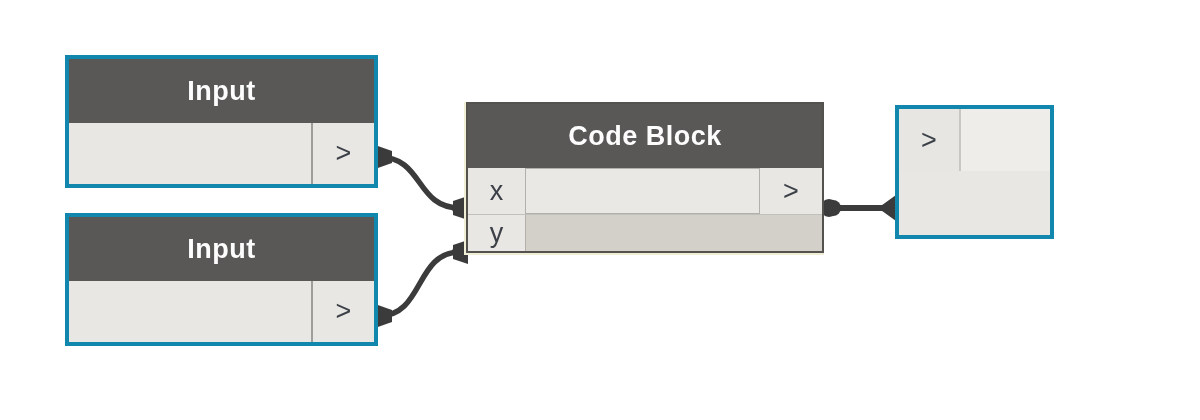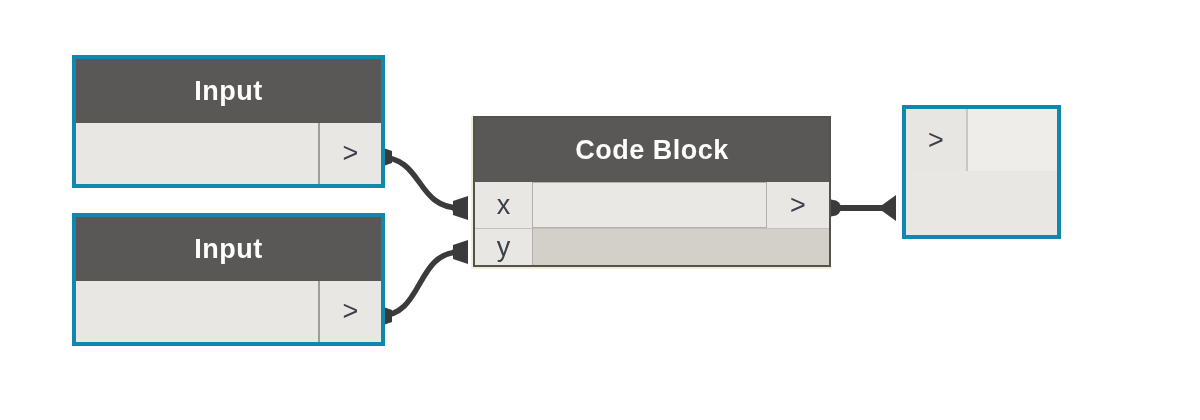--- a/index.html
+++ b/index.html
@@ -16,21 +16,20 @@
   .wire-layer {
     position:absolute; left:0; top:0;
     width:1200px; height:420px;
     z-index:1;
   }
 
   .node {
     position:absolute;
     z-index:2;
     background:#e9e7e3;
-    margin-left:7px;
   }
   .node.selected { border:4px solid #1287ae; }
 
   .node-header {
     background:#595856;
     color:#fdfdfd;
     font-weight:700;
     font-size:27px;
     display:flex; align-items:center; justify-content:center;
     letter-spacing:0.5px;
@@ -49,21 +48,21 @@
   .input-node .node-body { display:flex; height:61px; background:#e9e7e3; }
   .input-node .value-cell { flex:1; background:#e9e7e3; }
   .input-node .out-cell {
     width:63px; border-left:2px solid #9f9d99;
     display:flex; align-items:center; justify-content:center;
     background:#e9e7e3;
   }
 
   
   .code-block-node {
-    left:466px; top:116px; width:358px; height:151px;
+    left:466px; top:102px; width:358px; height:151px;
     border:2px solid #53524e;
     box-shadow:-2px 0 0 #f0eed4, 0 2px 0 #f0eed4, -2px 2px 0 #f0eed4;
     background:#6d28d9;
   }
   .code-block-node .node-header { height:64px; }
   .cb-row { display:flex; }
   .cb-row-x { height:46px; }
   .cb-row-y { height:37px; border-top:1px solid #c2c0bb; }
   .cb-label-cell {
     width:58px; background:#e9e7e3; border-right:1px solid #b2b0ab;

